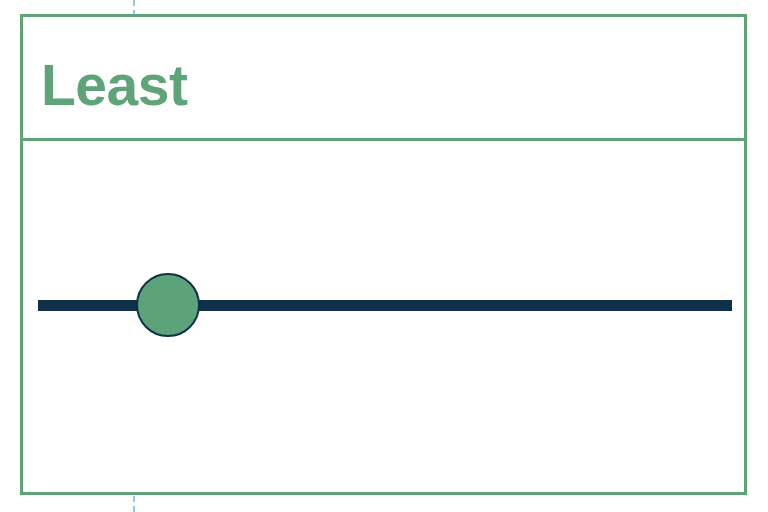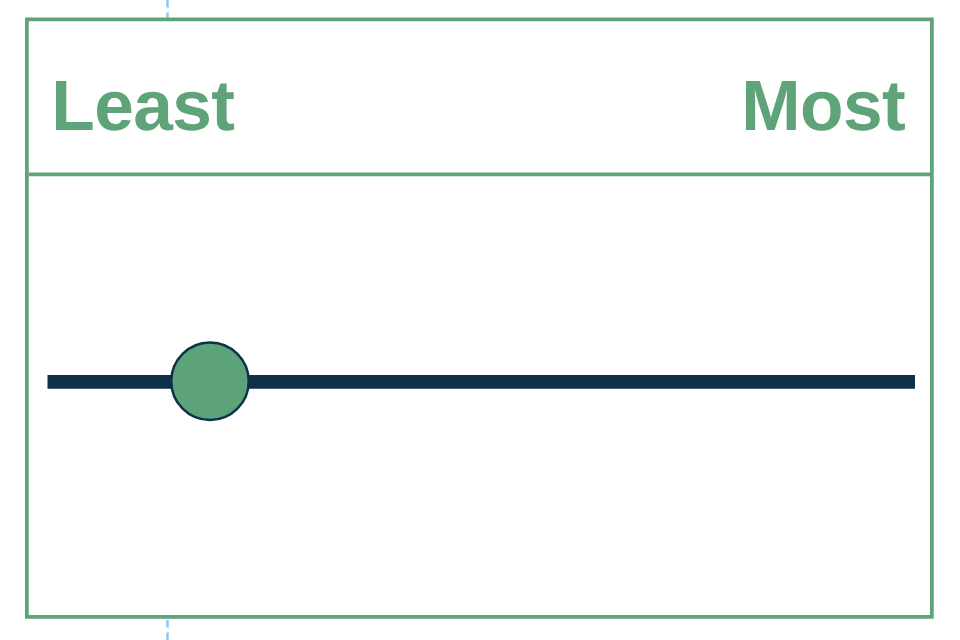--- a/index.html
+++ b/index.html
@@ -124,21 +124,20 @@
 <body>
 
 <div id="stage">
 
   <div class="guide-line" style="left:133px;"></div>
 
   <div class="card">
 
     <div class="card-header">
       <span class="endpoint-label label-least">Least</span>
-      <span class="endpoint-label label-most">Most</span>
     </div>
 
     <div class="card-body">
       <div class="slider-widget">
         <div class="slider-track"></div>
         <div class="slider-thumb"></div>
       </div>
     </div>
 
   </div>

